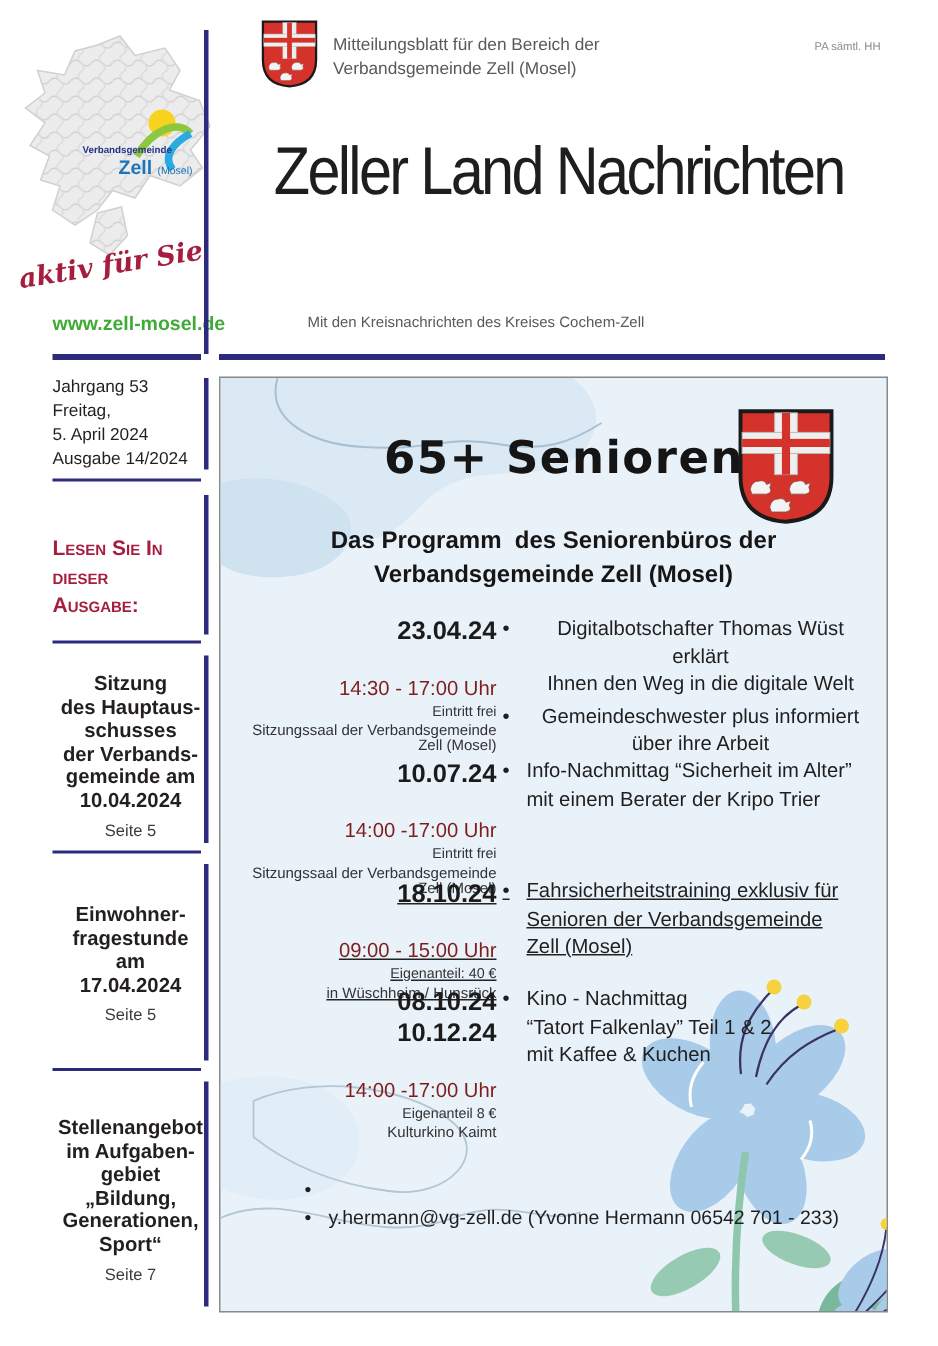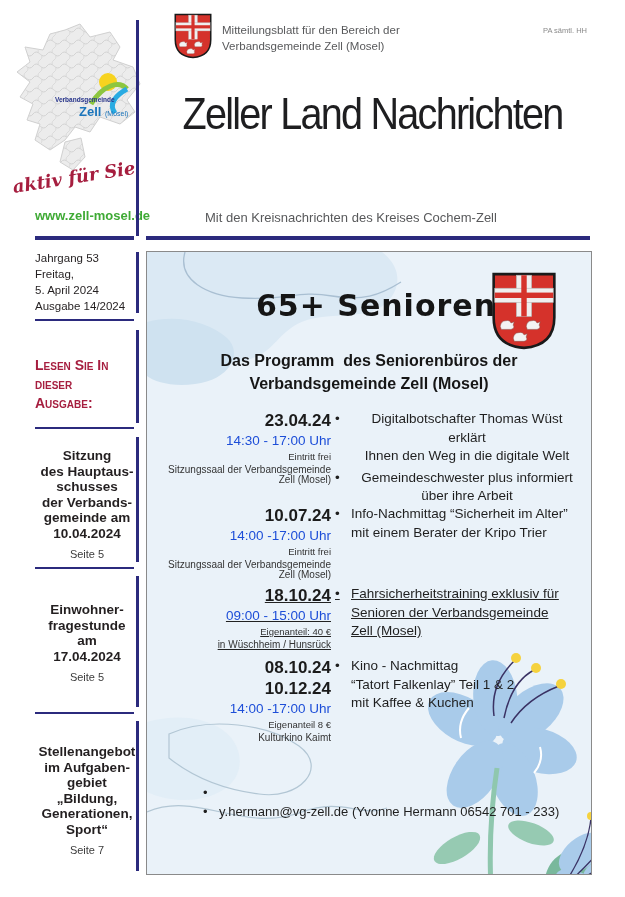--- a/index.html
+++ b/index.html
@@ -25,36 +25,36 @@
 
   
   .publisher{left:222px;top:22px;font-size:11.5px;line-height:16px;color:#58595b;}
   .corner-note{left:543px;top:26px;font-size:7.5px;color:#8a8a8a;}
   .main-title{left:150px;top:88px;width:445px;text-align:center;font-size:45px;
               letter-spacing:-2px;color:#1e1e20;transform:scaleX(.88);transform-origin:center;}
   .subtitle{left:150px;top:149px;width:445px;text-align:center;}
   .sub-plain{font-size:19px;color:#808285;}
   .sub-mosel{font-size:23px;font-weight:bold;font-variant:small-caps;letter-spacing:1px;color:var(--mosel-blue);}
   .sub-huns{font-size:23px;font-weight:bold;font-variant:small-caps;letter-spacing:1px;color:var(--hunsrueck-green);}
-  .kreis-line{left:205px;top:210px;font-size:13px;color:#58595b;}
+  .kreis-line{left:205px;top:210px;font-size:10px;color:#58595b;}
 
   
   .card{left:146px;top:251px;width:444px;height:622px;background:var(--card-bg);
         border:1px solid #8a8a8a;overflow:hidden;}
   .card svg.deco{position:absolute;pointer-events:none;}
   .card-content{position:absolute;inset:0;z-index:2;}
   .badge{left:79px;top:36px;width:300px;text-align:center;font-family:"DejaVu Sans",sans-serif;
          font-size:30px;font-weight:bold;letter-spacing:1px;color:#151515;}
   .crest-large{right:34px;top:20px;}
   .prog-heading{left:30px;top:97px;right:30px;text-align:center;font-size:16px;
                 font-weight:bold;line-height:23px;color:#161616;}
   .event{left:16px;right:8px;display:flex;}
   .ev-left{width:168px;flex:none;text-align:right;}
   .ev-date{font-size:17px;font-weight:bold;line-height:21px;color:#1b1b1b;}
-  .ev-time{font-size:13.5px;margin-top:2px;color:#1d4ed8;}
+  .ev-time{font-size:13.5px;margin-top:20px;color:#7f1d1d;}
   .ev-fee{font-size:9.5px;margin-top:3px;color:#333;}
   .ev-venue{font-size:10px;line-height:9.5px;margin-top:3px;color:#333;}
   .ev-items{flex:1;padding-left:4px;}
   .ev-item{display:flex;font-size:13.5px;line-height:18.5px;color:#1f1f1f;margin-bottom:3px;}
   .dot{width:16px;flex:none;}
   .center .txt{text-align:center;flex:1;}
   .e1{top:158px;} .e2{top:253px;} .e3{top:333px;text-decoration:underline;} .e4{top:405px;}
   .contact-heading{left:0;top:502px;right:16px;text-align:center;font-size:14.5px;
                    font-weight:bold;color:#161616;}
   .contact-list{left:56px;top:531px;right:10px;font-size:13px;line-height:19px;color:#1f1f1f;}

